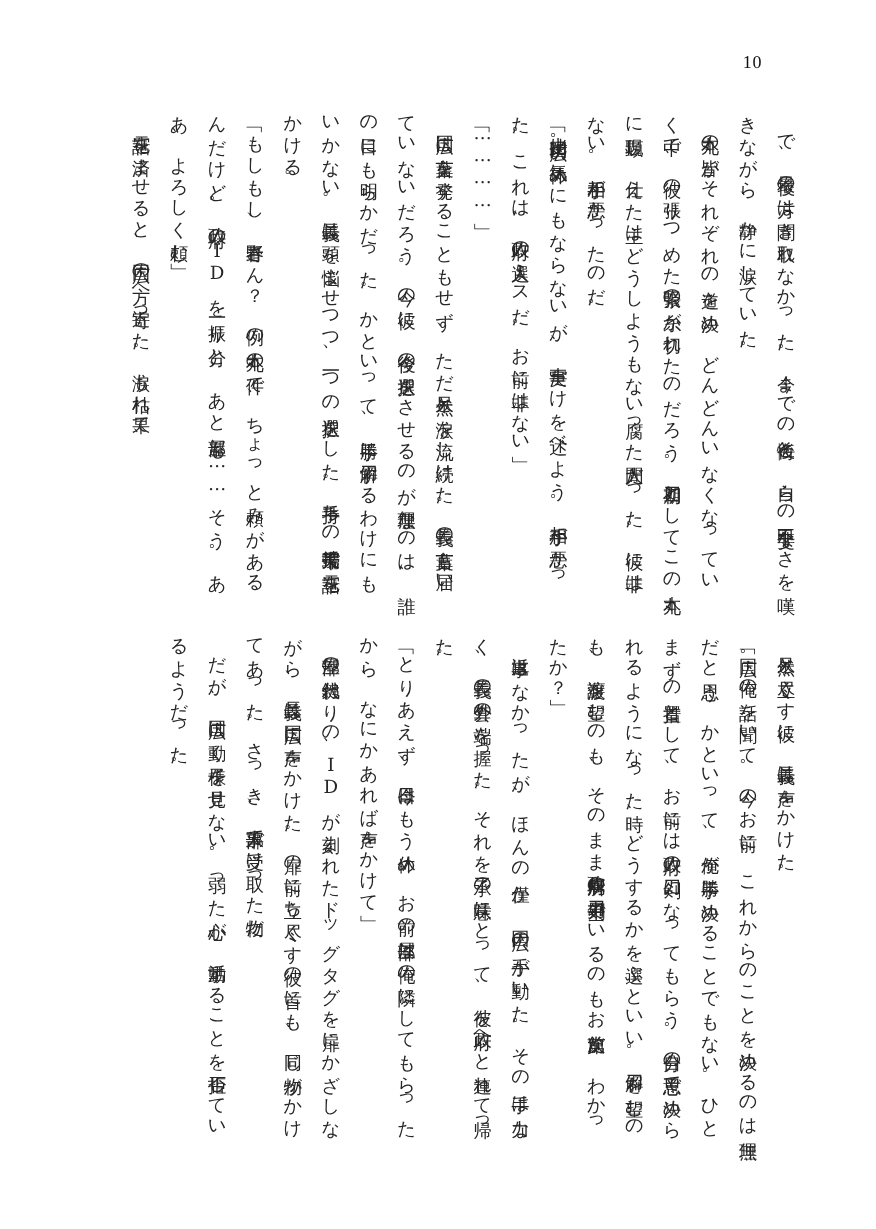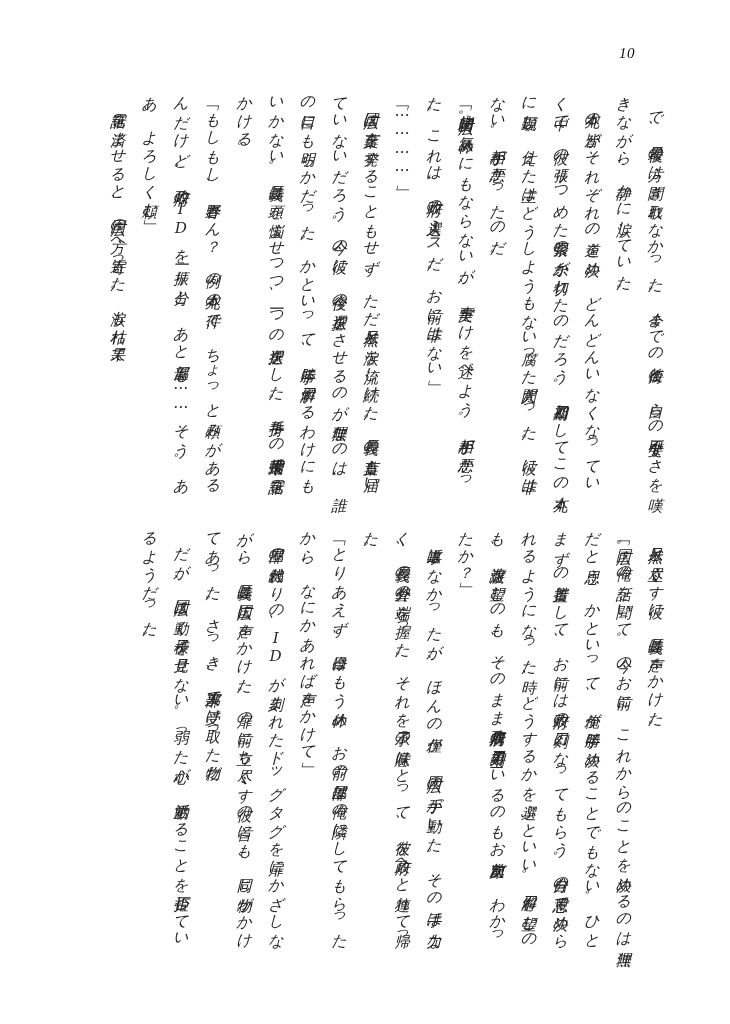--- a/index.html
+++ b/index.html
@@ -8,21 +8,20 @@
     background: #ffffff;
   }
   .page {
     position: relative;
     width: 730px;
     height: 1024px;
     background: #ffffff;
     overflow: hidden;
     font-family: "Liberation Serif", "DejaVu Serif", serif;
     color: #1a1a1a;
-    font-style: italic;
   }
 
   
   .folio {
     position: absolute;
     top: 45px;
     right: 95px;
     font-size: 15px;
     letter-spacing: 0.5px;
     color: #111111;

